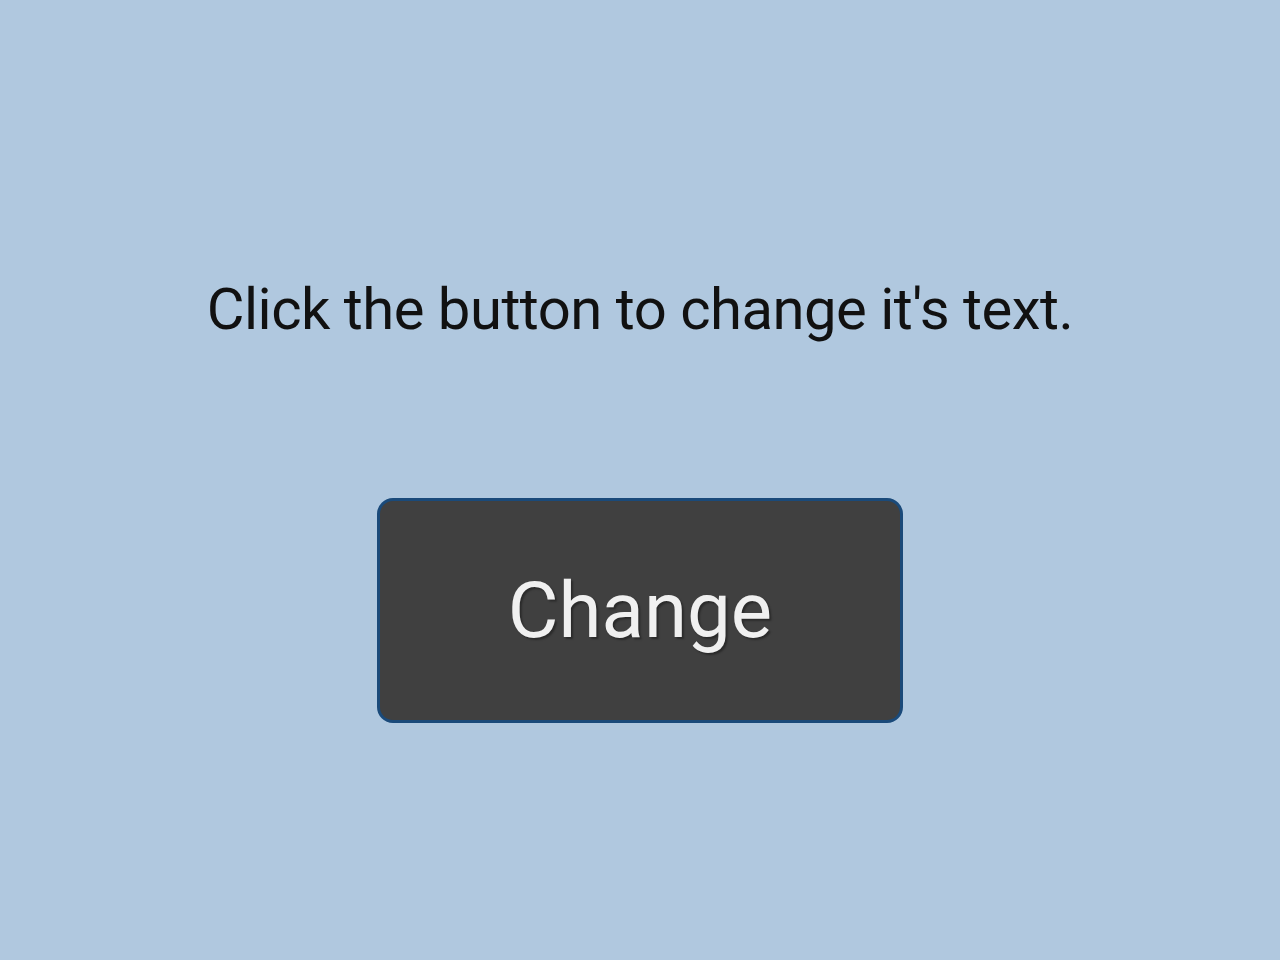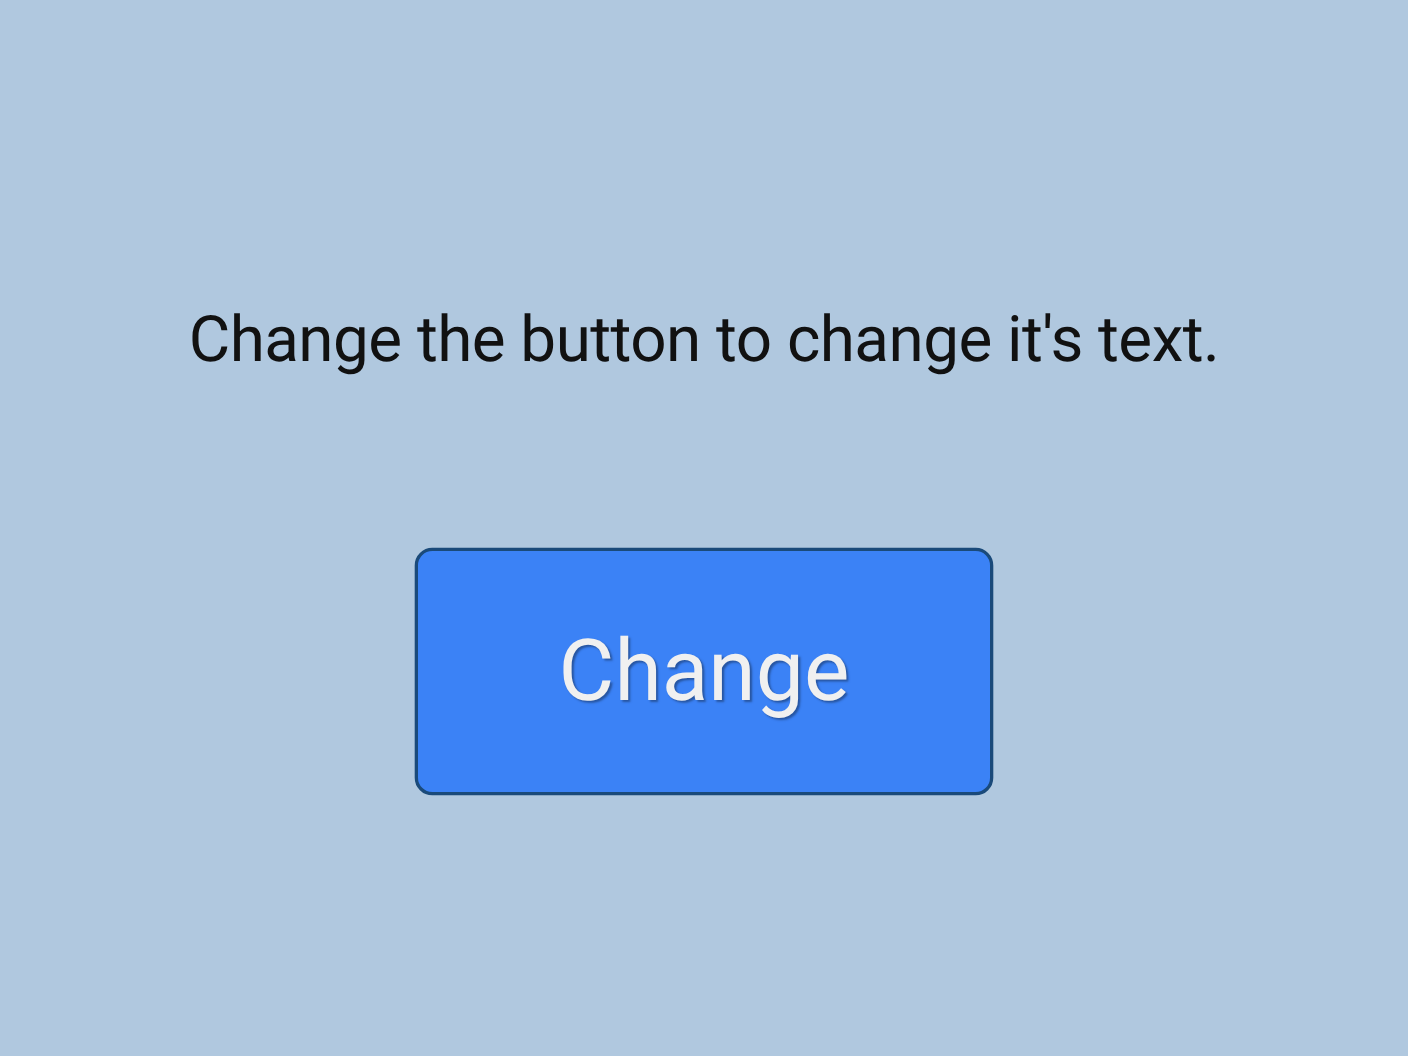--- a/index.html
+++ b/index.html
@@ -23,34 +23,34 @@
       font-size: 58px;
       color: #111;
       font-weight: 400;
       text-align: center;
       letter-spacing: -0.5px;
     }
     .change-btn {
       margin-top: 155px;
       width: 526px;
       height: 225px;
-      background-color: #3b82f6;
+      background-color: #404040;
       border: 3px solid #1a4a7a;
       border-radius: 16px;
       color: #f0f0f0;
       font-size: 78px;
       font-family: "Roboto", "Segoe UI", Arial, sans-serif;
       font-weight: 400;
       cursor: pointer;
       text-shadow: 2px 2px 2px rgba(0,0,0,0.35);
       letter-spacing: 0px;
       display: flex;
       align-items: center;
       justify-content: center;
       line-height: 1;
     }
   </style>
 </head>
 <body>
 
-<div class="instruction">Change the button to change it's text.</div>
+<div class="instruction">Click the button to change it's text.</div>
 
 <button class="change-btn">Change</button>
 
 </body></html>

